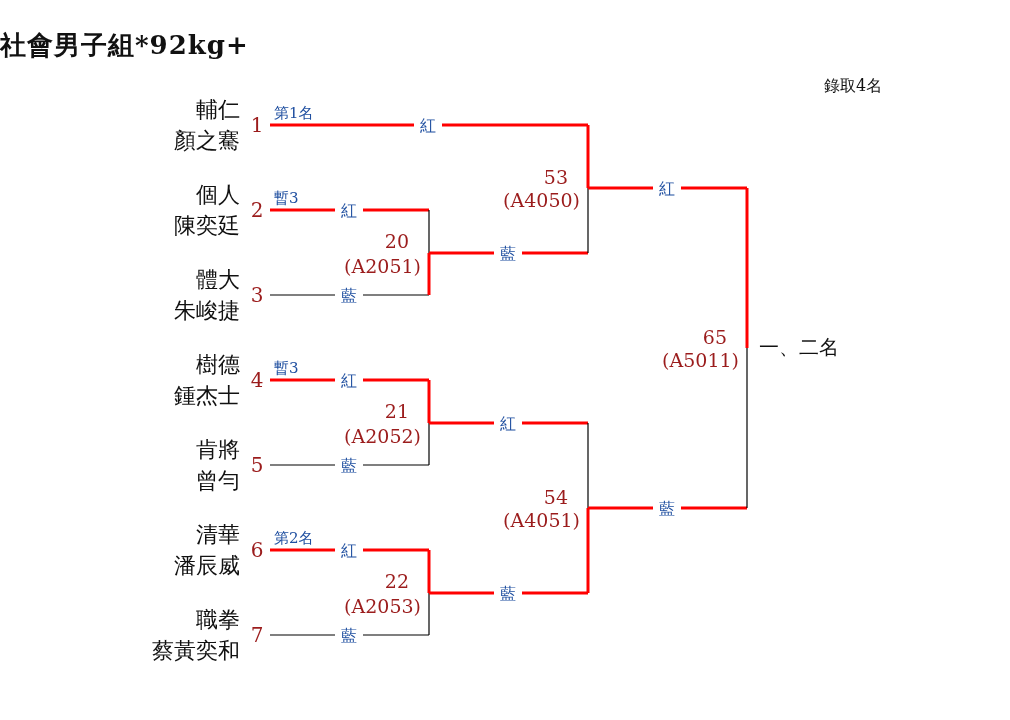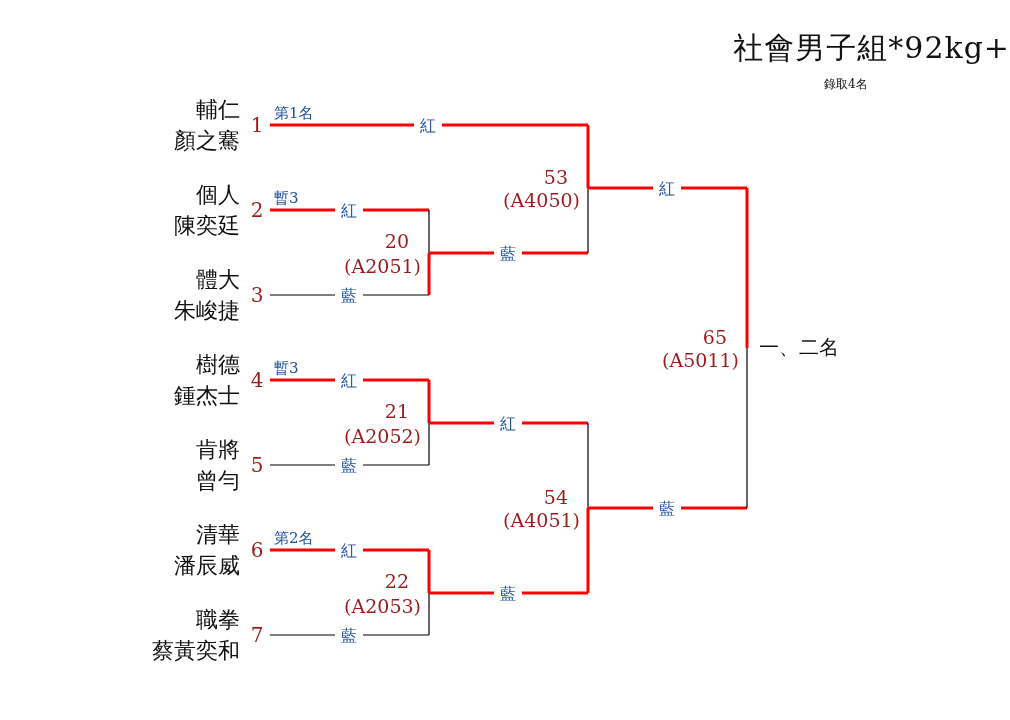--- a/index.html
+++ b/index.html
@@ -1,20 +1,20 @@
 <!DOCTYPE html>
 <html><head>
 <meta charset="utf-8">
 <style>
   html, body { margin: 0; padding: 0; background: #ffffff; }
   body { width: 1010px; height: 720px; position: relative; overflow: hidden;
          font-family: "DejaVu Serif", "Liberation Serif", serif; }
-  #title { position: absolute; left: 0; width: 1010px; top: 28px; text-align: right;
-           font-size: 30px; color: #111; letter-spacing: 1px; }
-  #quota { position: absolute; left: 824px; top: 76px; font-size: 12px; color: #111; }
+  #title { position: absolute; left: 0; width: 1010px; top: 28px; text-align: left;
+           font-size: 26px; color: #111; letter-spacing: 1px; font-weight: bold; }
+  #quota { position: absolute; left: 824px; top: 76px; font-size: 16px; color: #111; }
   svg { position: absolute; left: 0; top: 0; }
   .team { font-size: 22px; fill: #111; }
   .seed { font-size: 20px; fill: #9b1c1c; }
   .corner { font-size: 16px; fill: #1f4fa0; }
   .note { font-size: 15px; fill: #1f4fa0; }
   .mnum { font-size: 19px; fill: #9b1c1c; }
   .result { font-size: 20px; fill: #111; }
 </style>
 </head>
 <body>

